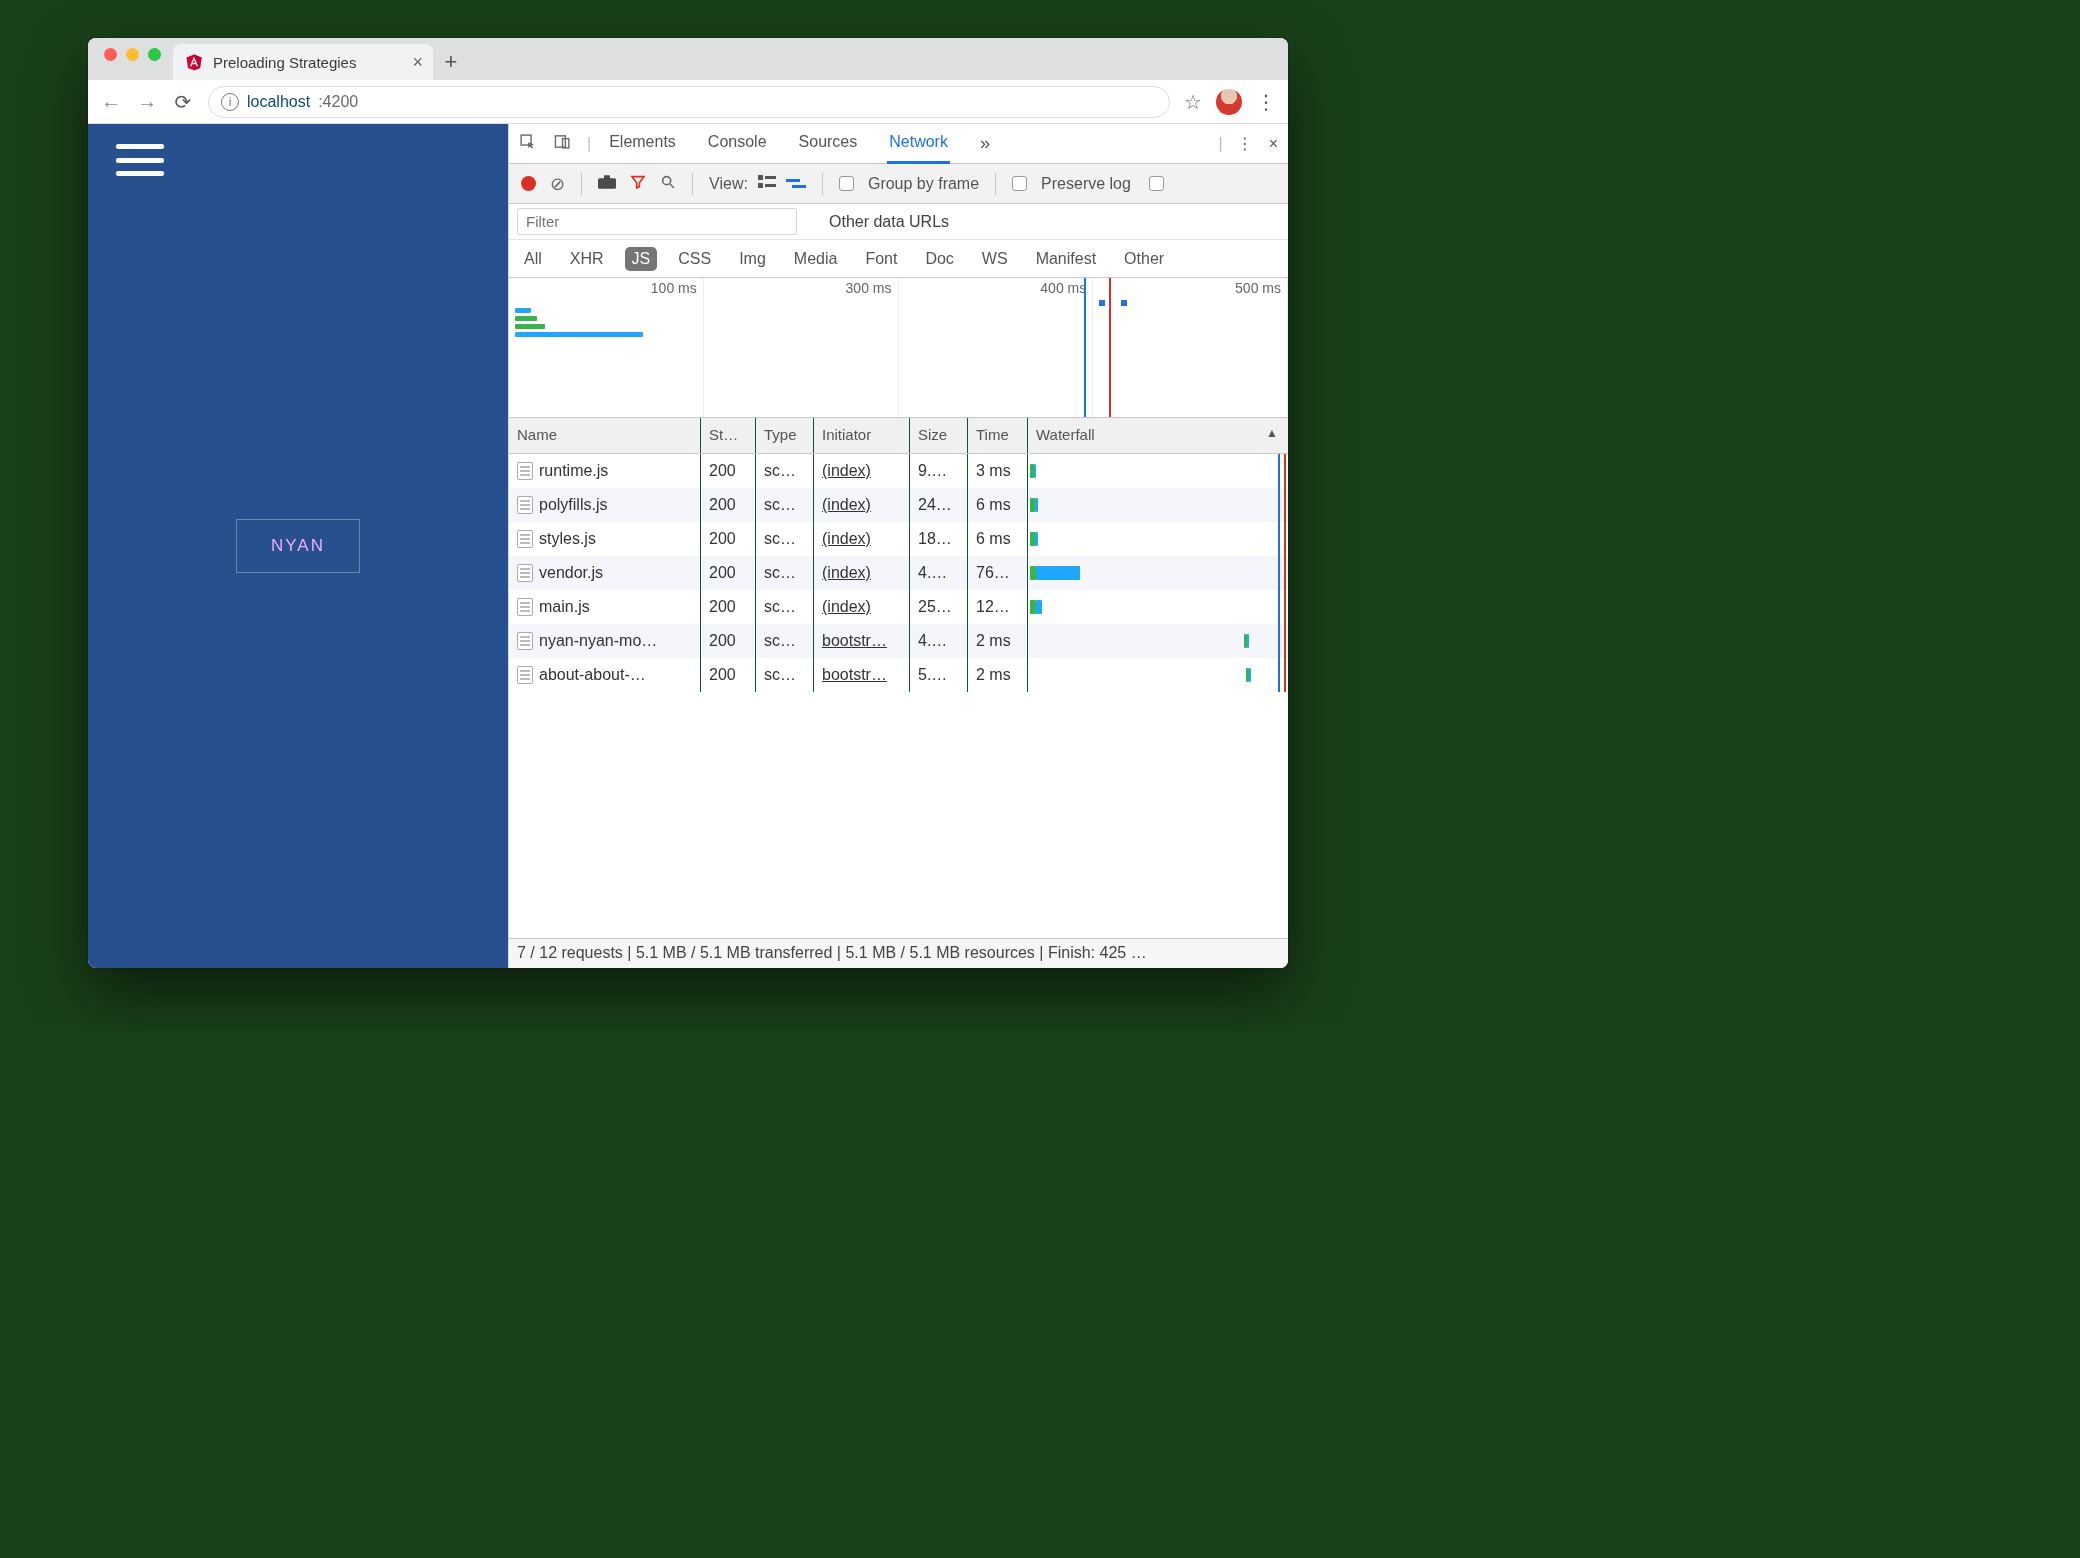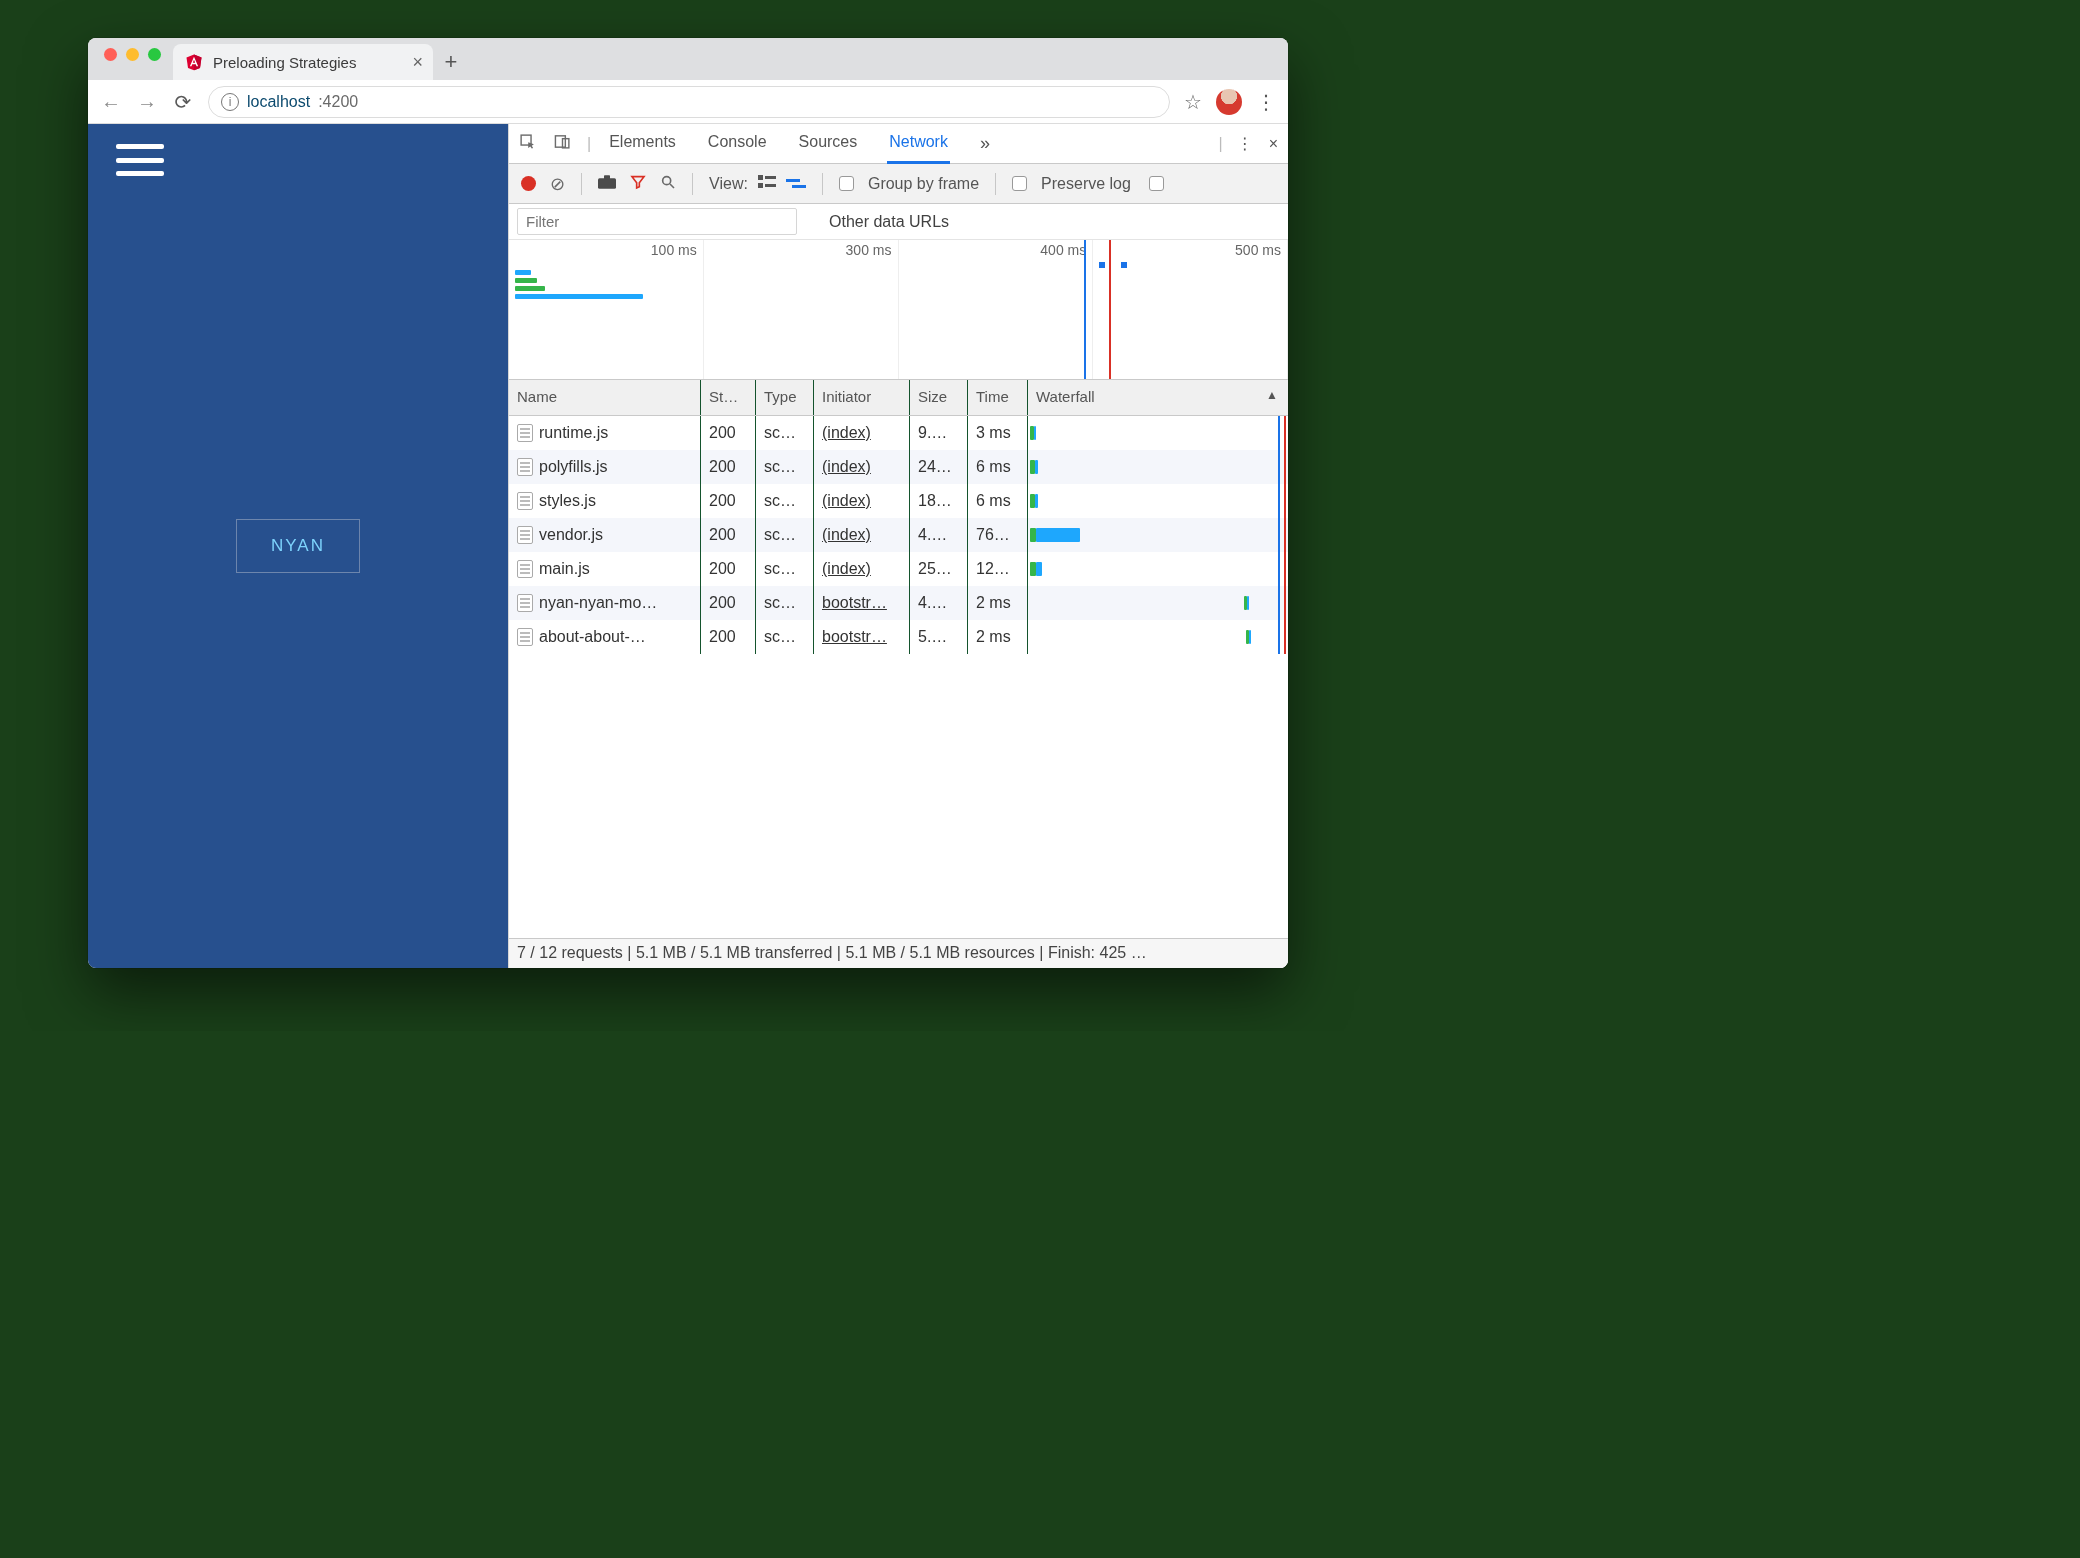--- a/index.html
+++ b/index.html
@@ -81,21 +81,21 @@
   .content{flex:1;display:flex;min-height:0}
   .app{
     width:420px;background:#27508e;position:relative;color:#fff;
   }
   .hamb{
     position:absolute;top:20px;left:28px;width:48px;height:32px;display:flex;flex-direction:column;justify-content:space-between;
   }
   .hamb span{height:5px;background:#fff;border-radius:2px}
   .appBtn{
     position:absolute;top:50%;left:50%;transform:translate(-50%,-50%);
-    border:1px solid #6d86ad;color:#7dd3fc;font-size:17px;letter-spacing:2px;
+    border:1px solid #6d86ad;color:#f0abfc;font-size:17px;letter-spacing:2px;
     padding:16px 34px;background:transparent;
   }
   
   .dev{
     flex:1;display:flex;flex-direction:column;min-width:0;background:#fff;font-size:16px;color:#414141;
     border-left:1px solid #d6d6d6;
   }
   .dtab{
     height:40px;display:flex;align-items:center;padding:0 10px;gap:18px;border-bottom:1px solid #c9c9c9;position:relative;
   }
@@ -298,20 +298,33 @@
         <span>Preserve log</span>
         <span class="chk" style="margin-left:4px"></span>
       </div>
 
       <div class="filterRow">
         <input placeholder="Filter" style="">
         <span class="chk"></span>
         <span>Other data URLs</span>
       </div>
 
+      <div class="typeFilters" id="typeFilters">
+          <span>All</span>
+          <span>XHR</span>
+          <span class="sel">JS</span>
+          <span>CSS</span>
+          <span>Img</span>
+          <span>Media</span>
+          <span>Font</span>
+          <span>Doc</span>
+          <span>WS</span>
+          <span>Manifest</span>
+          <span>Other</span>
+        </div>
 
       <div class="overview">
         <div class="grid" id="ovGrid">
             <div class="gc">
               <span class="tl">100 ms</span>
             </div>
             <div class="gc">
               <span class="tl">300 ms</span>
             </div>
             <div class="gc">

